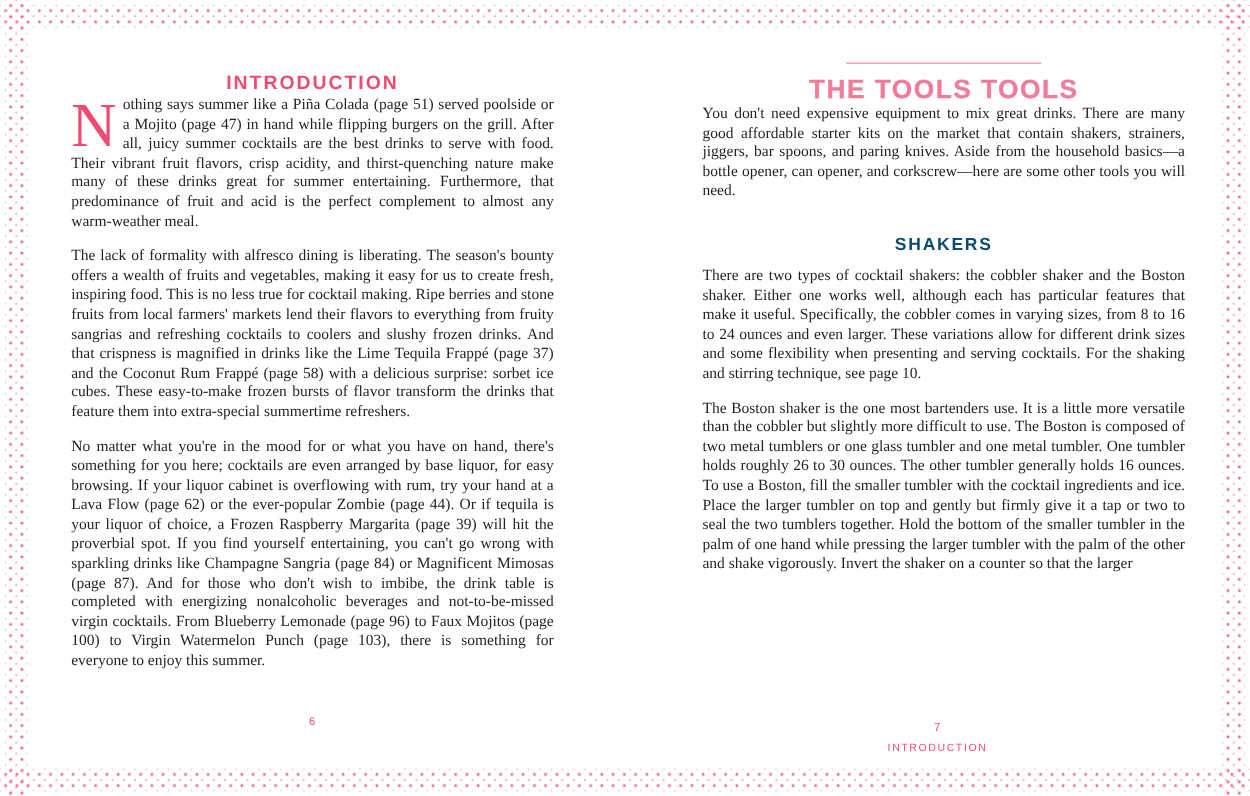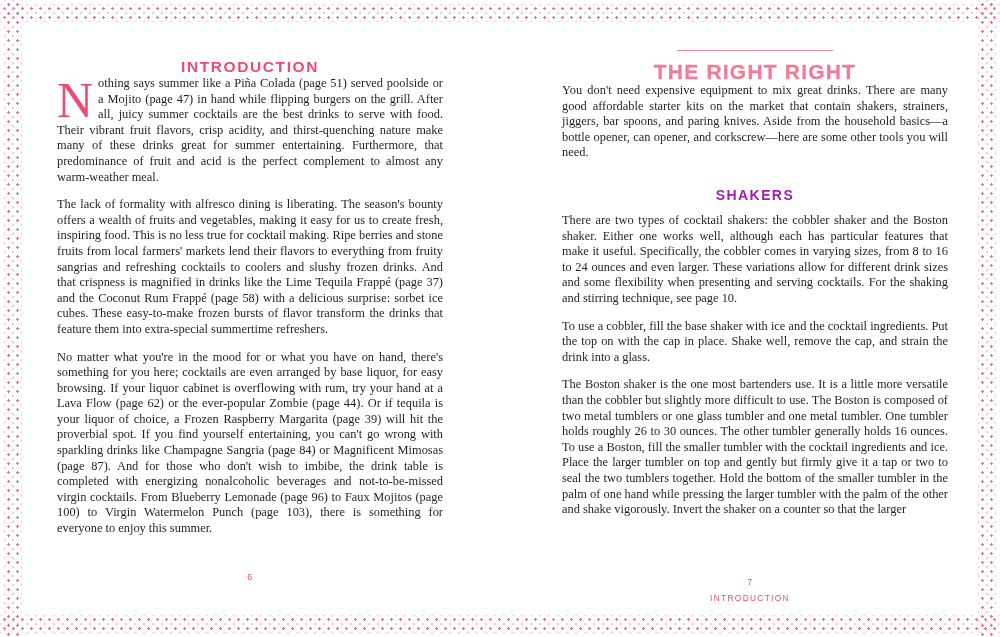--- a/index.html
+++ b/index.html
@@ -100,21 +100,21 @@
     margin: 0;
     line-height: 1.1;
     -webkit-text-stroke: 0.3px #ef7c99;
   }
 
   h2.sub-title {
     font-family: "Liberation Sans", sans-serif;
     font-weight: bold;
     font-size: 14px;
     letter-spacing: 1.4px;
-    color: #a21caf;
+    color: #0c4a6e;
     text-align: center;
     margin: 26px 0 10px 0;
   }
 
   
   p.body {
     font-size: 12.4px;
     line-height: 15.6px;
     text-align: justify;
     margin: 0 0 12px 0;
@@ -195,29 +195,28 @@
     <div class="folio">
       <div class="folio-num">6</div>
     </div>
   </div>
 
   <div class="page page-right">
     <div class="col">
 
       <div class="right-title-wrap">
         <div class="right-title-rule"></div>
-        <h1 class="chapter-title">THE RIGHT RIGHT</h1>
+        <h1 class="chapter-title">THE TOOLS TOOLS</h1>
       </div>
 
       <p class="body" style="">You don't need expensive equipment to mix great drinks. There are many good affordable starter kits on the market that contain shakers, strainers, jiggers, bar spoons, and paring knives. Aside from the household basics—a bottle opener, can opener, and corkscrew—here are some other tools you will need.</p>
 
       <h2 class="sub-title">SHAKERS</h2>
 
       <p class="body">There are two types of cocktail shakers: the cobbler shaker and the Boston shaker. Either one works well, although each has particular features that make it useful. Specifically, the cobbler comes in varying sizes, from 8 to 16 to 24 ounces and even larger. These variations allow for different drink sizes and some flexibility when presenting and serving cocktails. For the shaking and stirring technique, see page 10.</p>
-      <p class="body">To use a cobbler, fill the base shaker with ice and the cocktail ingredients. Put the top on with the cap in place. Shake well, remove the cap, and strain the drink into a glass.</p>
       <p class="body">The Boston shaker is the one most bartenders use. It is a little more versatile than the cobbler but slightly more difficult to use. The Boston is composed of two metal tumblers or one glass tumbler and one metal tumbler. One tumbler holds roughly 26 to 30 ounces. The other tumbler generally holds 16 ounces. To use a Boston, fill the smaller tumbler with the cocktail ingredients and ice. Place the larger tumbler on top and gently but firmly give it a tap or two to seal the two tumblers together. Hold the bottom of the smaller tumbler in the palm of one hand while pressing the larger tumbler with the palm of the other and shake vigorously. Invert the shaker on a counter so that the larger</p>
 
     </div>
 
     <div class="folio">
       <div class="folio-num">7</div>
       <div class="folio-label">INTRODUCTION</div>
     </div>
   </div>
 

